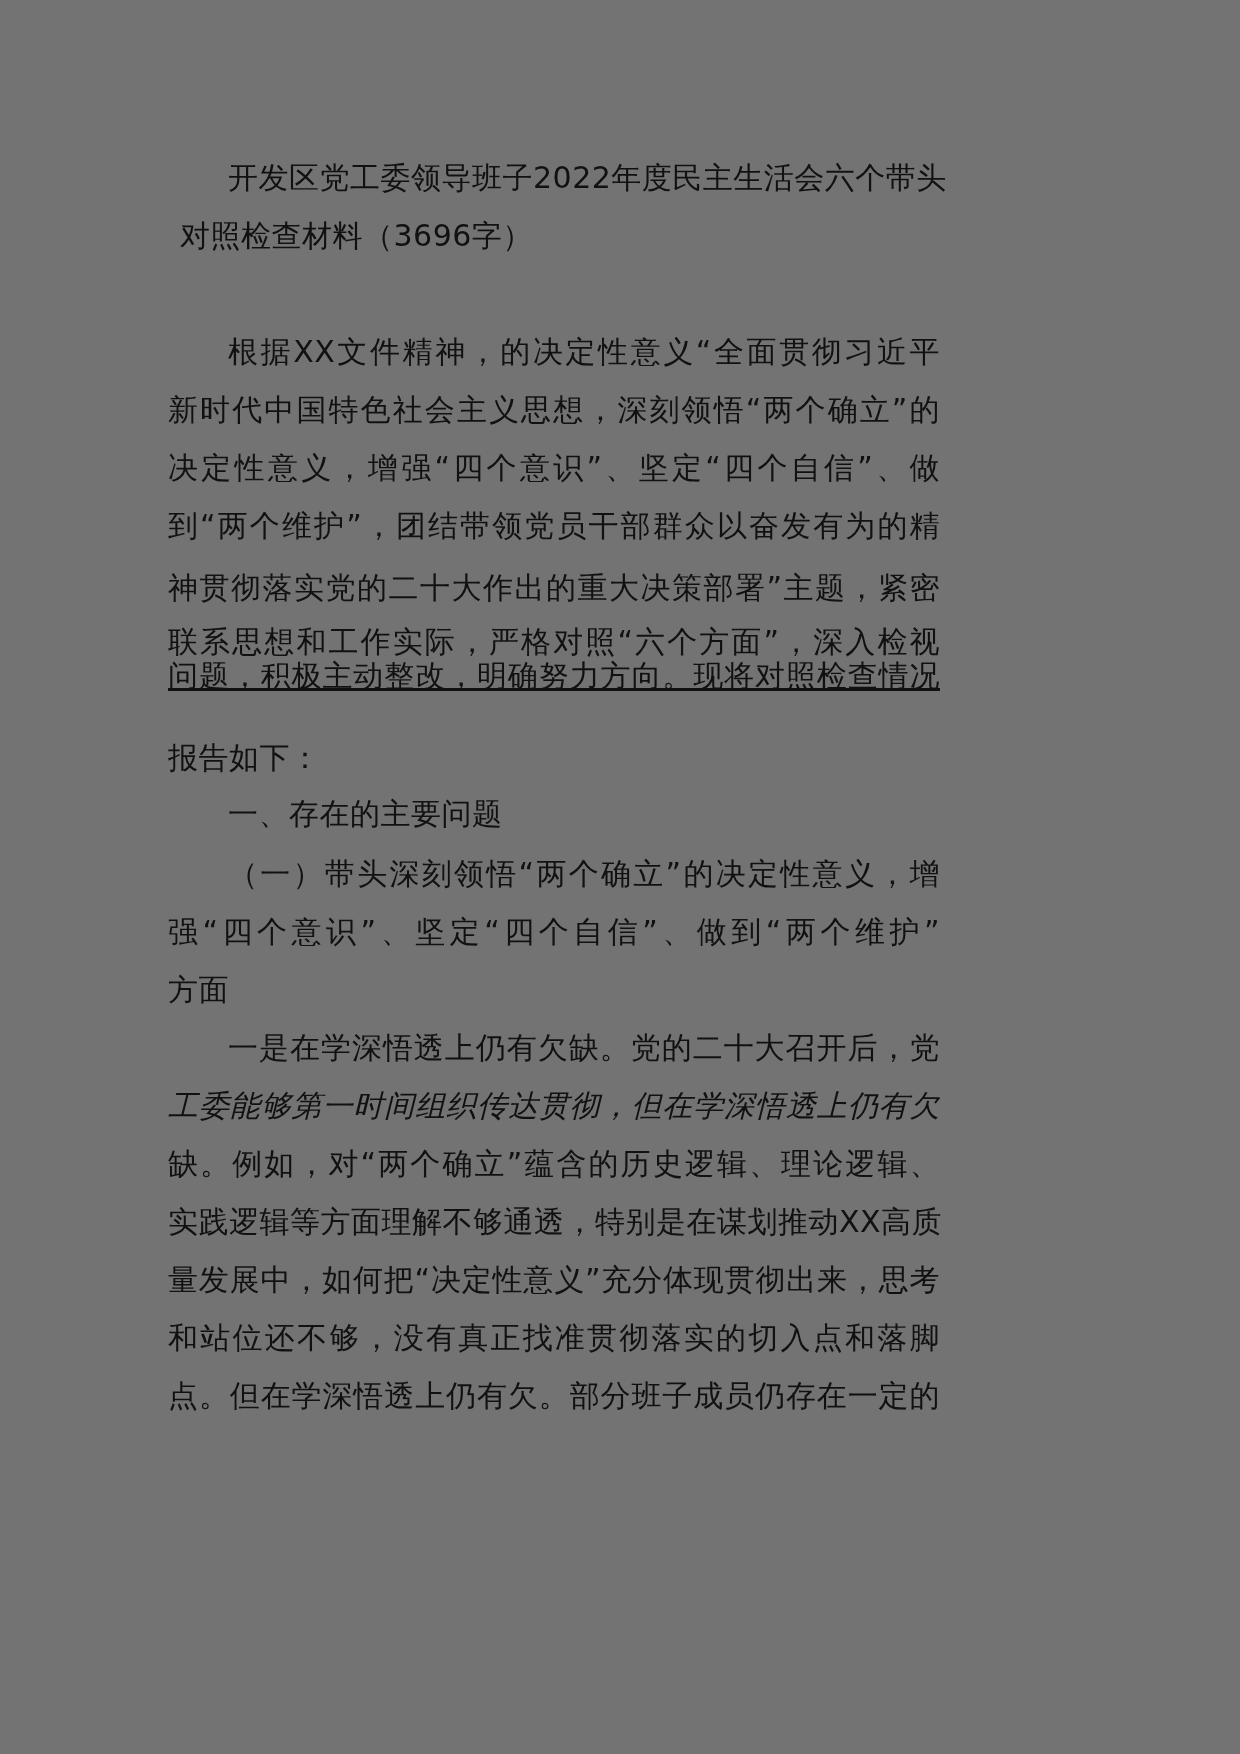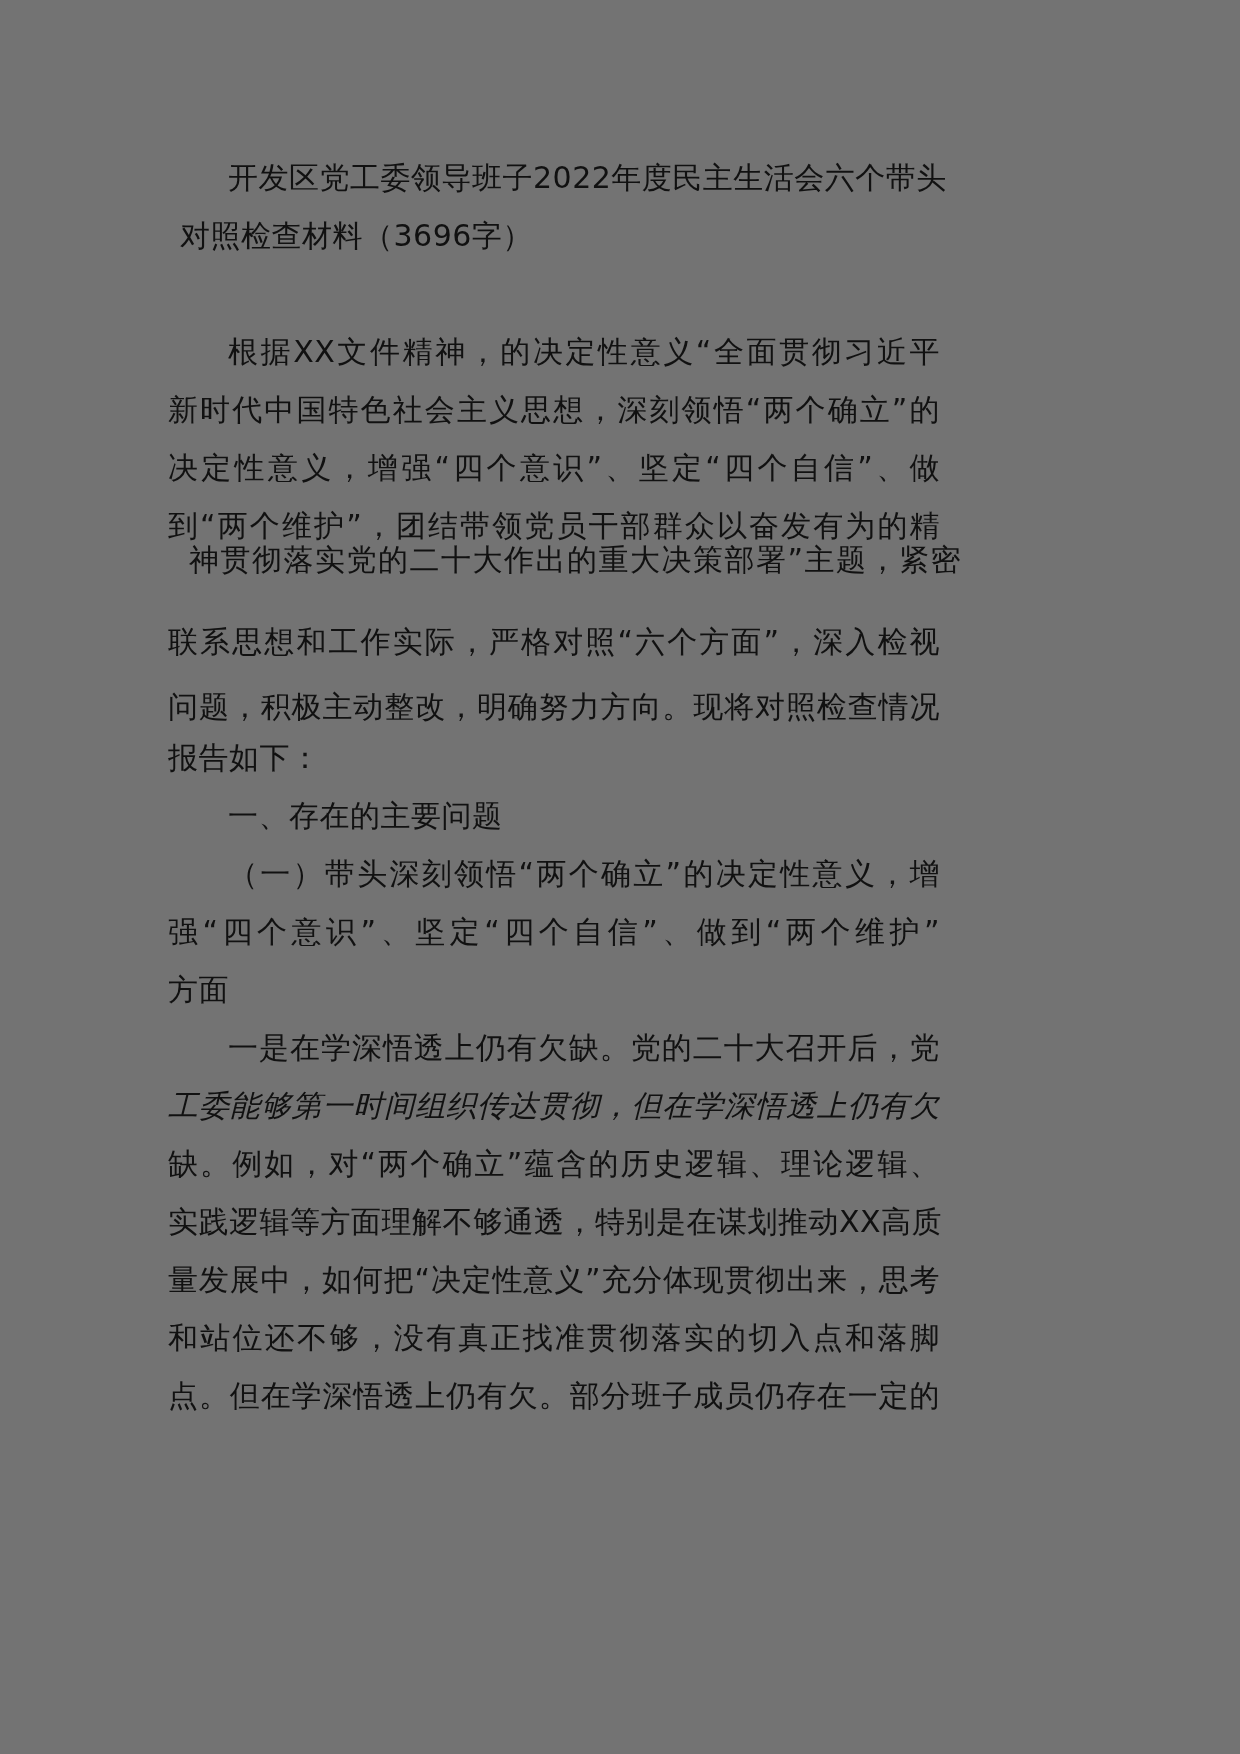--- a/index.html
+++ b/index.html
@@ -25,26 +25,26 @@
 
 <div class="page">
 
   <div class="line indent justify" style="top:158px;">开发区党工委领导班子2022年度民主生活会六个带头</div>
   <div class="line" style="top:216px;margin-left:12px;">对照检查材料（3696字）</div>
 
   <div class="line indent justify" style="top:332px;">根据XX文件精神，的决定性意义“全面贯彻习近平</div>
   <div class="line justify" style="top:390px;">新时代中国特色社会主义思想，深刻领悟“两个确立”的</div>
   <div class="line justify" style="top:448px;">决定性意义，增强“四个意识”、坚定“四个自信”、做</div>
   <div class="line justify" style="top:506px;">到“两个维护”，团结带领党员干部群众以奋发有为的精</div>
-  <div class="line justify" style="top:540px;margin-left:21px;">神贯彻落实党的二十大作出的重大决策部署”主题，紧密</div>
+  <div class="line justify" style="top:568px;">神贯彻落实党的二十大作出的重大决策部署”主题，紧密</div>
   <div class="line justify" style="top:622px;">联系思想和工作实际，严格对照“六个方面”，深入检视</div>
-  <div class="line justify" style="top:687px;">问题，积极主动整改，明确努力方向。现将对照检查情况</div>
+  <div class="line justify" style="top:656px;text-decoration:underline;">问题，积极主动整改，明确努力方向。现将对照检查情况</div>
   <div class="line" style="top:738px;">报告如下：</div>
 
-  <div class="line indent" style="top:796px;">一、存在的主要问题</div>
+  <div class="line indent" style="top:796px;font-family:Liberation Mono, monospace;">一、存在的主要问题</div>
 
   <div class="line indent justify" style="top:854px;">（一）带头深刻领悟“两个确立”的决定性意义，增</div>
   <div class="line justify" style="top:912px;">强“四个意识”、坚定“四个自信”、做到“两个维护”</div>
   <div class="line" style="top:970px;">方面</div>
 
   <div class="line indent justify" style="top:1028px;">一是在学深悟透上仍有欠缺。党的二十大召开后，党</div>
   <div class="line justify" style="top:1086px;font-style:italic;">工委能够第一时间组织传达贯彻，但在学深悟透上仍有欠</div>
   <div class="line justify" style="top:1144px;">缺。例如，对“两个确立”蕴含的历史逻辑、理论逻辑、</div>
   <div class="line justify" style="top:1202px;">实践逻辑等方面理解不够通透，特别是在谋划推动XX高质</div>
   <div class="line justify" style="top:1260px;">量发展中，如何把“决定性意义”充分体现贯彻出来，思考</div>

